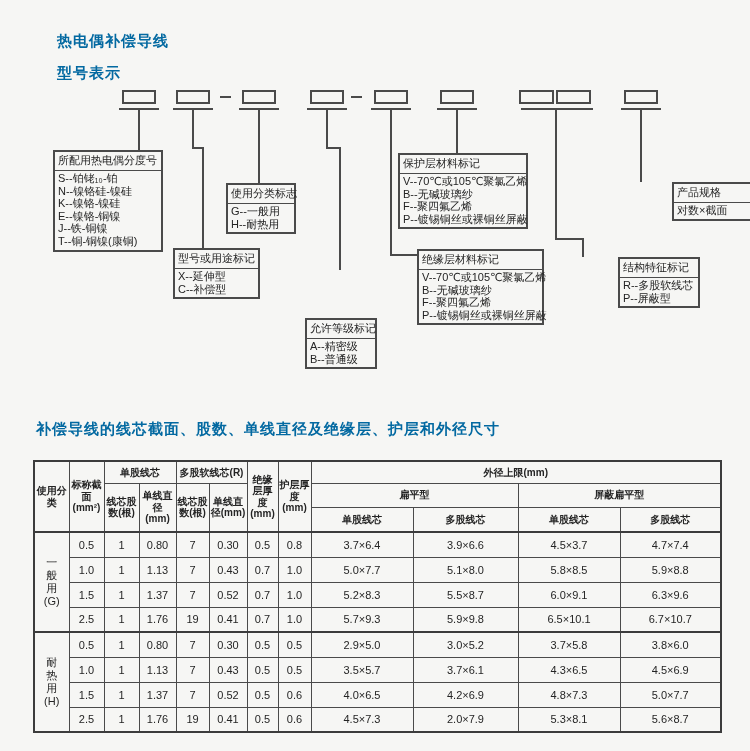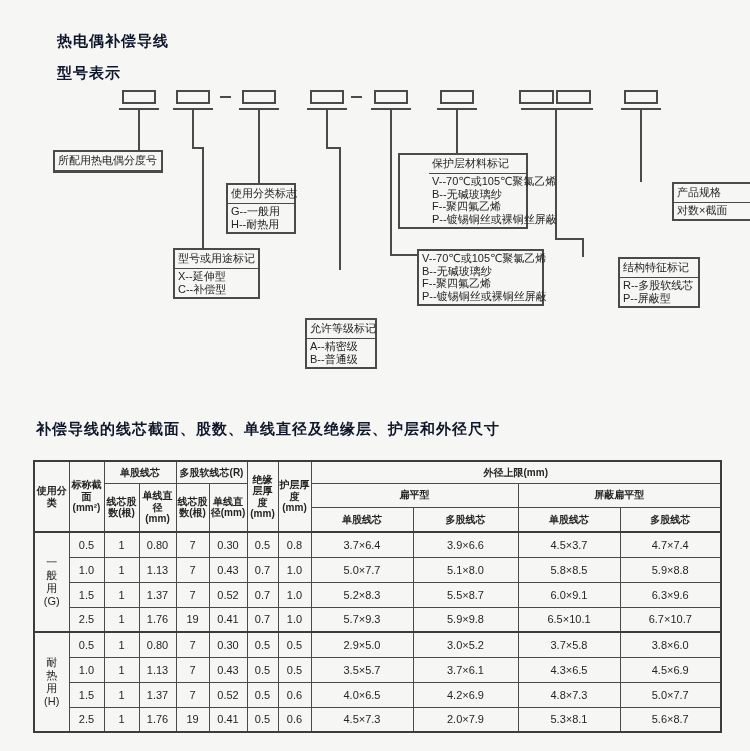--- a/index.html
+++ b/index.html
@@ -1,19 +1,19 @@
 <!DOCTYPE html>
 <html><head>
 <meta charset="utf-8">
 <style>
   * { margin:0; padding:0; box-sizing:border-box; }
   body { width:750px; height:751px; background:#eef0ef; font-family:"Liberation Sans","DejaVu Sans",sans-serif; color:#2b2b2b; }
   .page { position:relative; width:750px; height:751px; background:#f6f6f4; overflow:hidden; }
 
-  .h-title { position:absolute; font-size:15px; font-weight:bold; color:#0f172a; letter-spacing:1px; }
+  .h-title { position:absolute; font-size:15px; font-weight:bold; color:#0369a1; letter-spacing:1px; }
 
   
   .diagram { position:absolute; left:0; top:0; width:750px; height:420px; }
   .mbox { position:absolute; width:34px; height:14px; border:2px solid #4a4a4a; background:transparent; }
   .mline { position:absolute; height:2px; background:#4a4a4a; }
   .vline { position:absolute; width:2px; background:#4a4a4a; }
   .dash  { position:absolute; width:11px; height:2px; background:#4a4a4a; }
 
   .lb { position:absolute; border:2px solid #4a4a4a; background:#f6f6f4; font-size:11px; color:#242424; }
   .lb-title { font-weight:normal; border-bottom:1.5px solid #4a4a4a; padding:1px 3px 2px 3px; white-space:nowrap; }
@@ -82,20 +82,28 @@
     <div class="vline" style="left:456px;top:110px;height:43px;"></div>
 
     <div class="vline" style="left:555px;top:110px;height:130px;"></div>
     <div class="mline" style="left:555px;top:238px;width:29px;"></div>
     <div class="vline" style="left:582px;top:238px;height:19px;"></div>
 
     <div class="vline" style="left:640px;top:110px;height:72px;"></div>
 
     <div class="lb" style="left:53px;top:150px;width:110px;">
       <div class="lb-title">所配用热电偶分度号</div>
+      <div class="lb-items">
+          <div class="lb-item">S--铂铑₁₀-铂</div>
+          <div class="lb-item">N--镍铬硅-镍硅</div>
+          <div class="lb-item">K--镍铬-镍硅</div>
+          <div class="lb-item">E--镍铬-铜镍</div>
+          <div class="lb-item">J--铁-铜镍</div>
+          <div class="lb-item">T--铜-铜镍(康铜)</div>
+        </div>
     </div>
 
     <div class="lb" style="left:173px;top:248px;width:87px;">
       <div class="lb-title">型号或用途标记</div>
       <div class="lb-items">
           <div class="lb-item">X--延伸型</div>
           <div class="lb-item">C--补偿型</div>
         </div>
     </div>
 
@@ -108,31 +116,32 @@
     </div>
 
     <div class="lb" style="left:305px;top:270px;width:72px;margin-top:48px;">
       <div class="lb-title">允许等级标记</div>
       <div class="lb-items">
           <div class="lb-item">A--精密级</div>
           <div class="lb-item">B--普通级</div>
         </div>
     </div>
 
-    <div class="lb" style="left:398px;top:153px;width:130px;padding-left:29px;">
+    <div class="lb" style="left:398px;top:153px;width:130px;">
       <div class="lb-title">保护层材料标记</div>
       <div class="lb-items">
           <div class="lb-item">V--70℃或105℃聚氯乙烯</div>
           <div class="lb-item">B--无碱玻璃纱</div>
           <div class="lb-item">F--聚四氟乙烯</div>
           <div class="lb-item">P--镀锡铜丝或裸铜丝屏蔽</div>
         </div>
     </div>
 
     <div class="lb" style="left:417px;top:249px;width:127px;">
+      <div class="lb-title">绝缘层材料标记</div>
       <div class="lb-items">
           <div class="lb-item">V--70℃或105℃聚氯乙烯</div>
           <div class="lb-item">B--无碱玻璃纱</div>
           <div class="lb-item">F--聚四氟乙烯</div>
           <div class="lb-item">P--镀锡铜丝或裸铜丝屏蔽</div>
         </div>
     </div>
 
     <div class="lb" style="left:573px;top:257px;width:82px;margin-left:45px;">
       <div class="lb-title">结构特征标记</div>

